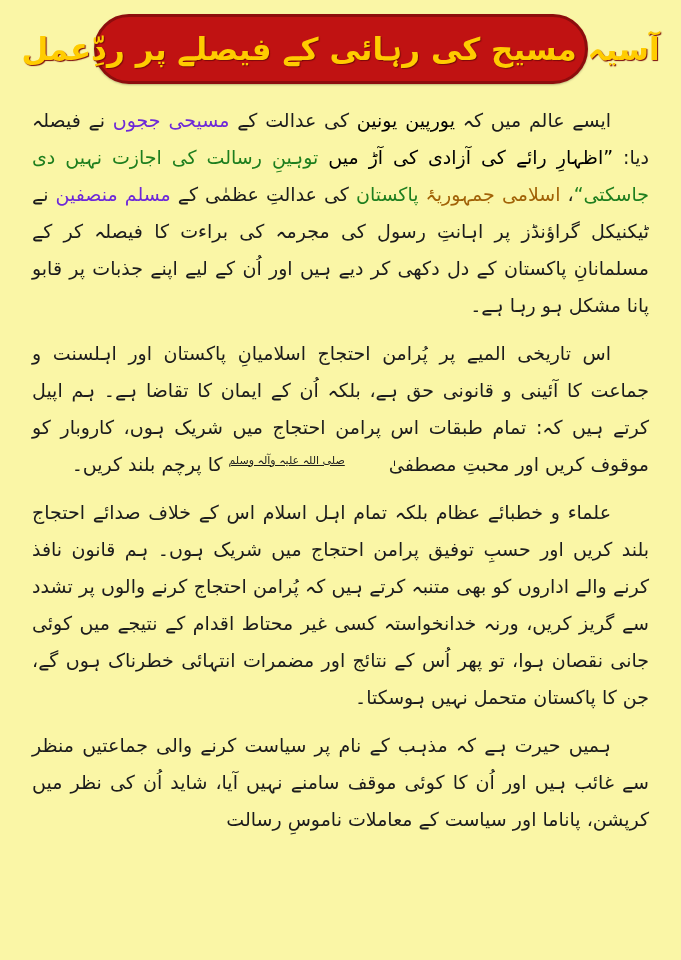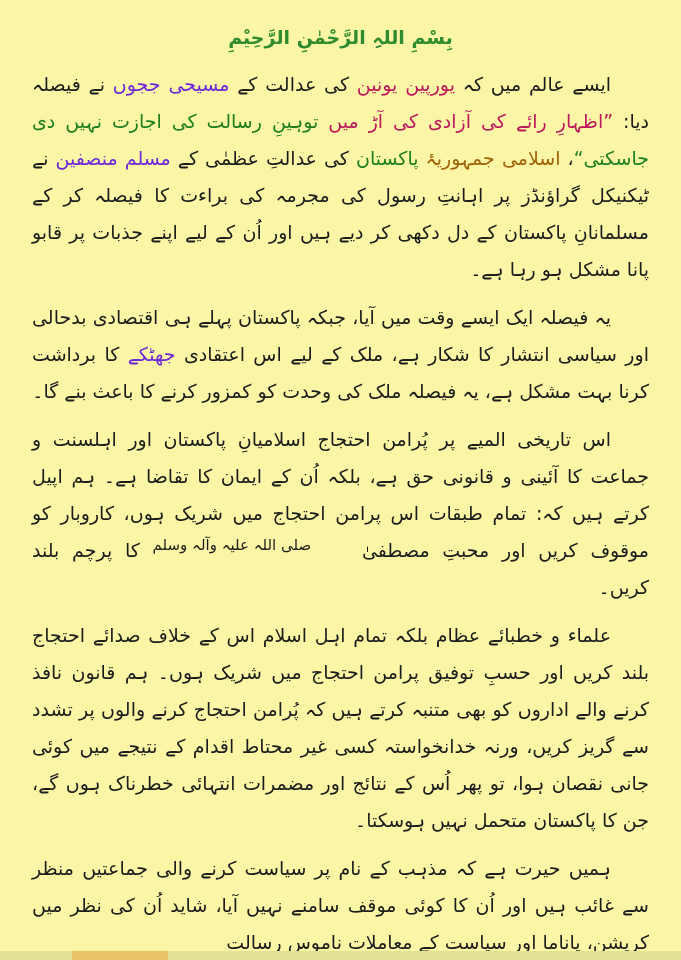--- a/index.html
+++ b/index.html
@@ -42,62 +42,62 @@
     padding:18px 32px 0 32px;
     color:#1c1c1c;
     font-size:19px;
     line-height:37px;
     text-align:justify;
   }
   .content p{
     margin:0 0 11px 0;
     text-indent:38px;
   }
-  .seg-red{color:#be185d;}
+  .seg-red{color:#000000;}
   .seg-green{color:#1e7e1e;}
   .seg-maroon{color:#6d28d9;}
   .seg-darkgreen{color:#a16207;}
   .seg-black{color:#1c1c1c;}
   .salawat{
-    font-size:15px;
+    font-size:11px;
     line-height:11px;
     color:#1c1c1c;
     display:inline-block;
     vertical-align:super;
+    text-decoration:underline;
   }
   .bottom-strip{
     position:absolute;
     left:0;bottom:0;
     width:681px;height:9px;
     background:#e2e296;
   }
   .bottom-strip .bottom-strip-accent{
     position:absolute;
     left:72px;bottom:0;
     width:96px;height:9px;
     background:#e9c468;
   }
 </style>
 </head>
 <body>
 
 <div class="page">
 
-  <div class="bismillah">بِسْمِ اللہِ الرَّحْمٰنِ الرَّحِیْمِ</div>
 
+  <div class="title-banner">
+    <span class="title-text">آسیہ مسیح کی رہائی کے فیصلے پر ردِّعمل</span>
+  </div>
 
   <div class="content">
 
     <p>
       <span class="seg-black">ایسے عالم میں کہ </span><span class="seg-red">یورپین یونین</span><span class="seg-black"> کی عدالت کے </span><span class="seg-maroon">مسیحی ججوں</span><span class="seg-black"> نے فیصلہ دیا: </span><span class="seg-red">”اظہارِ رائے کی آزادی کی آڑ میں </span><span class="seg-green">توہینِ رسالت کی اجازت نہیں دی جاسکتی“</span><span class="seg-black">، </span><span class="seg-darkgreen">اسلامی جمہوریۂ </span><span class="seg-green">پاکستان</span><span class="seg-black"> کی عدالتِ عظمٰی کے </span><span class="seg-maroon">مسلم منصفین</span><span class="seg-black"> نے ٹیکنیکل گراؤنڈز پر اہانتِ رسول کی مجرمہ کی براءت کا فیصلہ کر کے مسلمانانِ پاکستان کے دل دکھی کر دیے ہیں اور اُن کے لیے اپنے جذبات پر قابو پانا مشکل ہو رہا ہے۔</span>
     </p>
 
-    <p>
-      <span class="seg-black">یہ فیصلہ ایک ایسے وقت میں آیا، جبکہ پاکستان پہلے ہی اقتصادی بدحالی اور سیاسی انتشار کا شکار ہے، ملک کے لیے اس اعتقادی </span><span class="seg-maroon">جھٹکے</span><span class="seg-black"> کا برداشت کرنا بہت مشکل ہے، یہ فیصلہ ملک کی وحدت کو کمزور کرنے کا باعث بنے گا۔</span>
-    </p>
 
     <p>
       <span class="seg-black">اس تاریخی المیے پر پُرامن احتجاج اسلامیانِ پاکستان اور اہلسنت و جماعت کا آئینی و قانونی حق ہے، بلکہ اُن کے ایمان کا تقاضا ہے۔ ہم اپیل کرتے ہیں کہ: تمام طبقات اس پرامن احتجاج میں شریک ہوں، کاروبار کو موقوف کریں اور محبتِ مصطفیٰ </span><span class="salawat">صلی اللہ علیہ وآلہ وسلم</span><span class="seg-black"> کا پرچم بلند کریں۔</span>
     </p>
 
     <p>
       <span class="seg-black">علماء و خطبائے عظام بلکہ تمام اہل اسلام اس کے خلاف صدائے احتجاج بلند کریں اور حسبِ توفیق پرامن احتجاج میں شریک ہوں۔ ہم قانون نافذ کرنے والے اداروں کو بھی متنبہ کرتے ہیں کہ پُرامن احتجاج کرنے والوں پر تشدد سے گریز کریں، ورنہ خدانخواستہ کسی غیر محتاط اقدام کے نتیجے میں کوئی جانی نقصان ہوا، تو پھر اُس کے نتائج اور مضمرات انتہائی خطرناک ہوں گے، جن کا پاکستان متحمل نہیں ہوسکتا۔</span>
     </p>
 
     <p>

